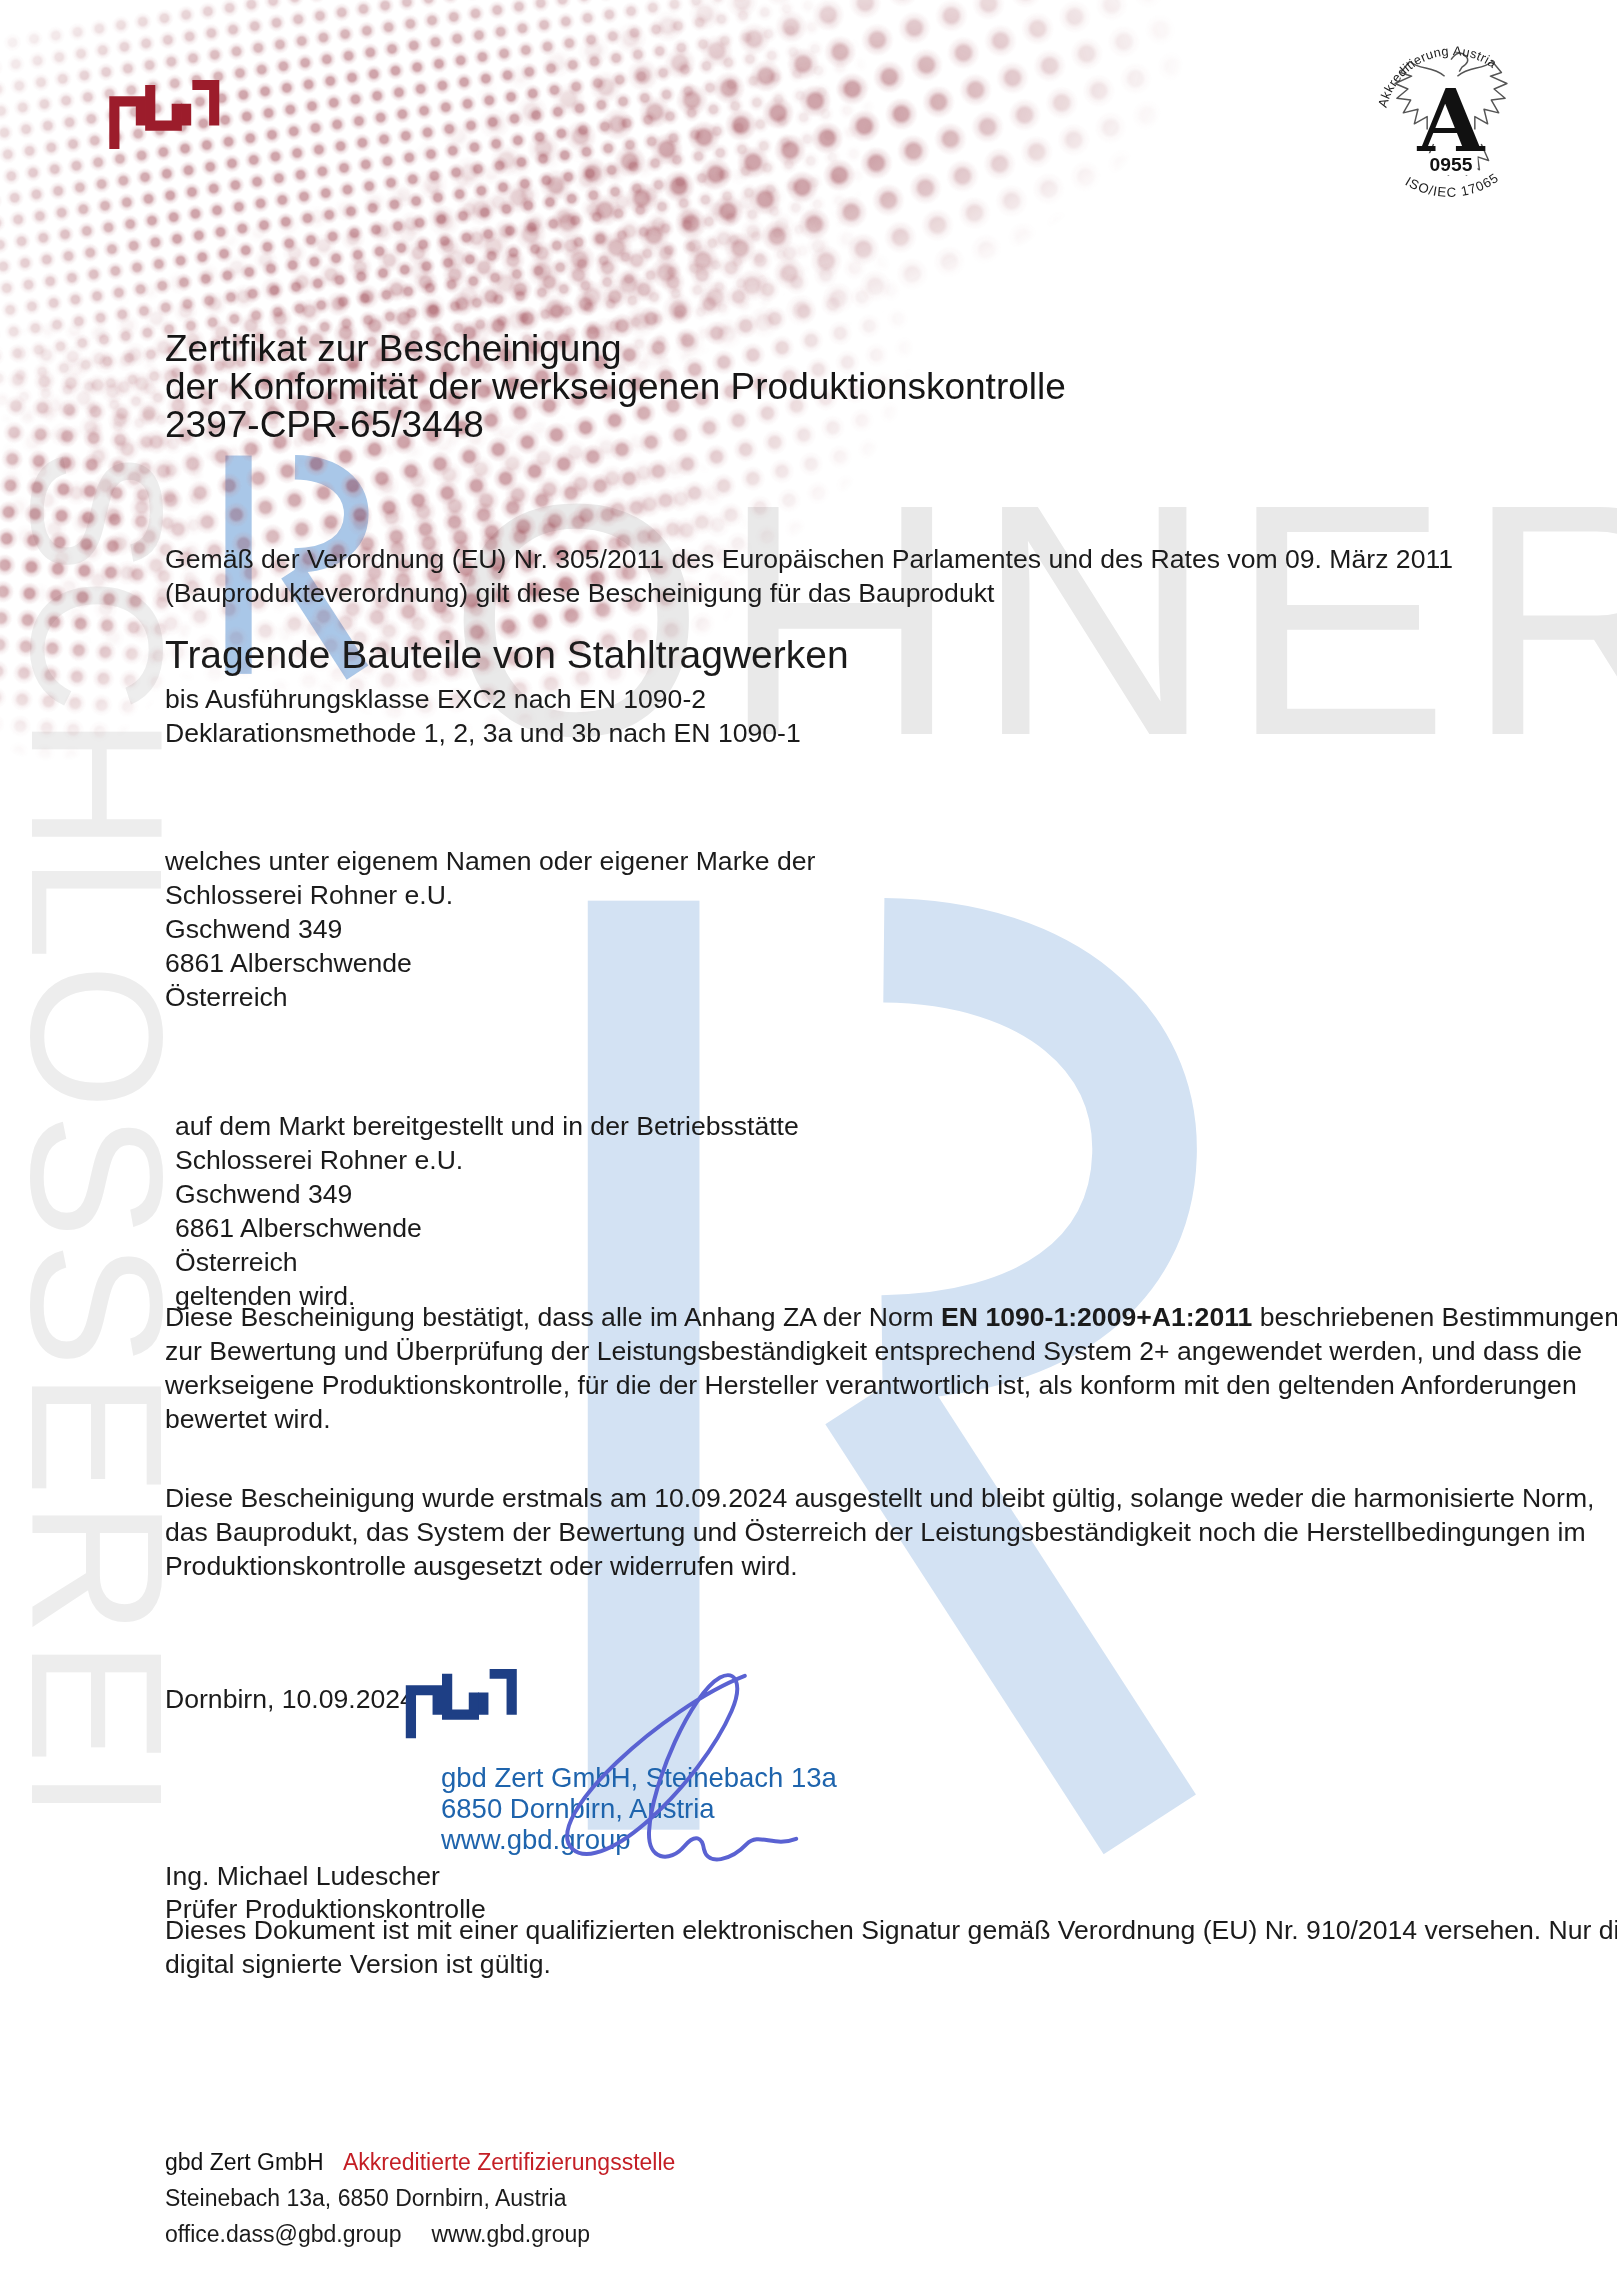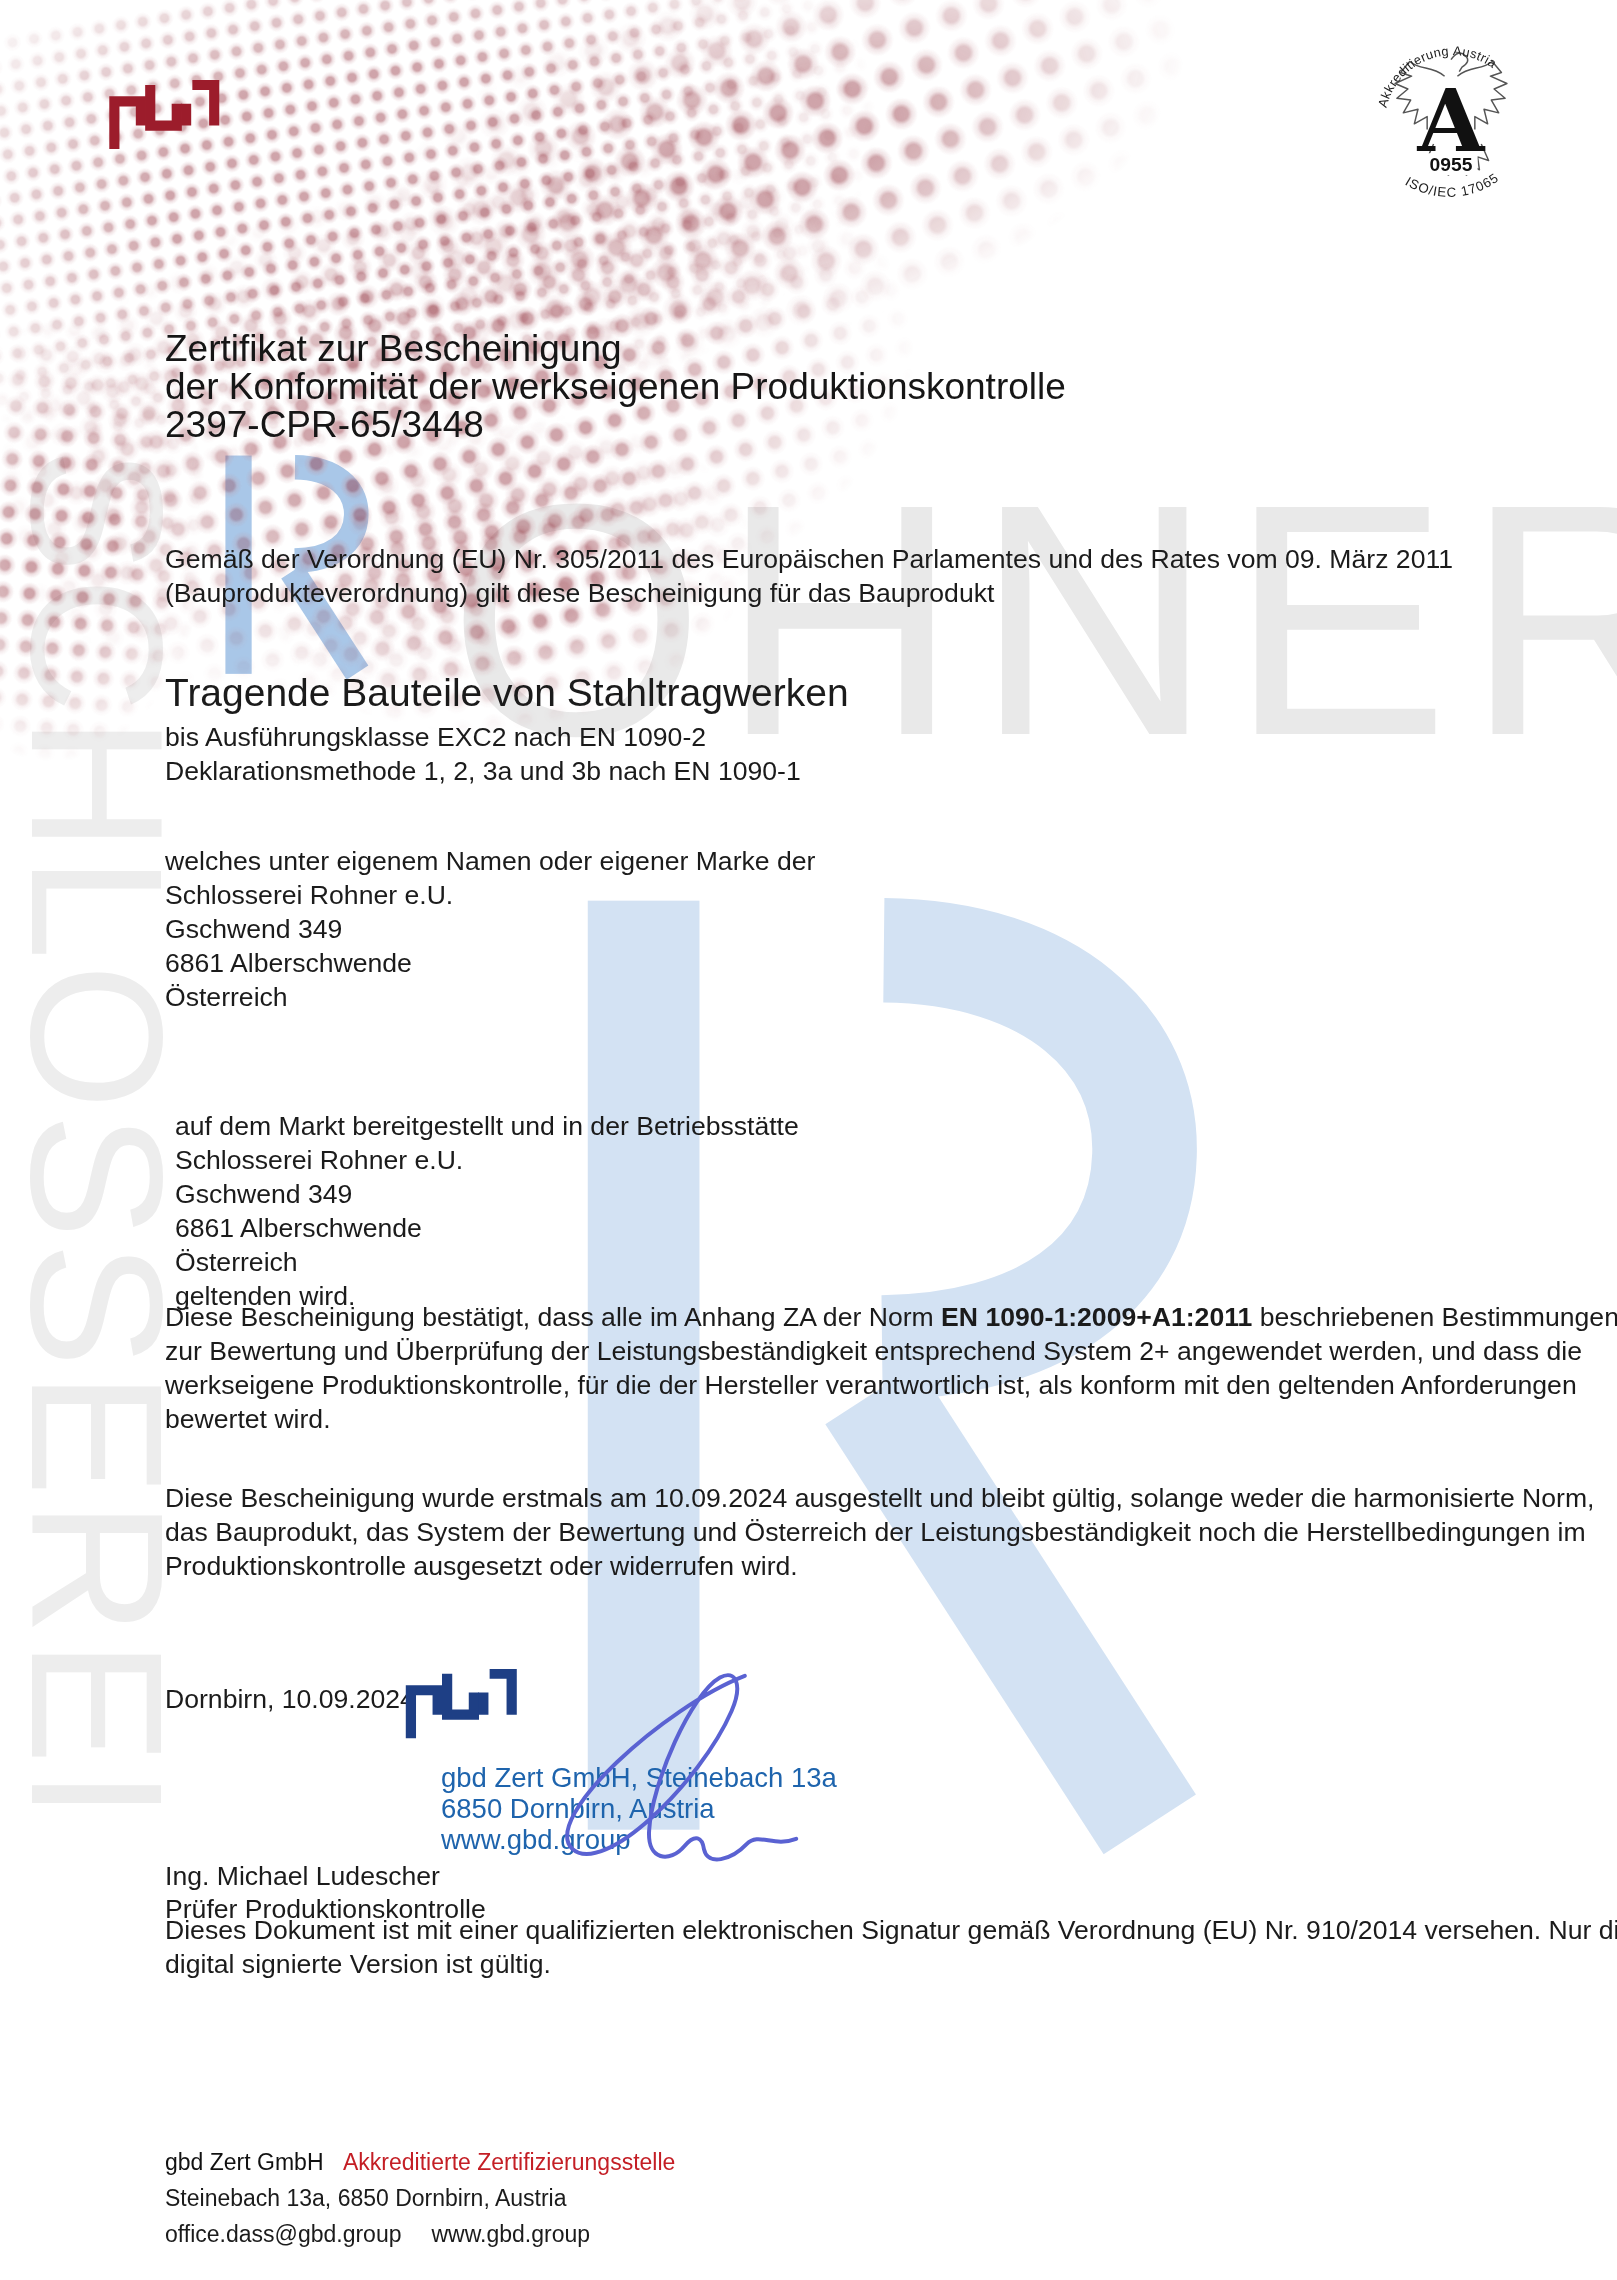--- a/index.html
+++ b/index.html
@@ -43,21 +43,21 @@
   }
   .wm-ohner{
     left:448px; top:455px; z-index:1; font-size:330px; letter-spacing:16px;
     line-height:1; color:#e9e9e9; white-space:nowrap;
   }
   .wm-rs{left:0;top:0;width:1617px;height:2280px;z-index:2;pointer-events:none;}
   
   .txt{left:165px; z-index:10; font-size:26.6px; line-height:34px; white-space:nowrap;}
   .title{top:330px; font-size:37px; line-height:38px; color:#161616;}
   .intro{top:542px;}
-  .product{top:673px;}
+  .product{top:635px;}
   .product .big{font-size:39px; line-height:40px; margin-bottom:7px;}
   .manufacturer{top:844px;}
   .site{top:1109px;margin-left:10px;}
   .confirmation{top:1300px;}
   .validity{top:1481px;}
   .placedate{top:1682px;}
   .org{left:441px; top:1762px; z-index:10; font-size:27.5px; line-height:31px;
        color:#1e64ad; white-space:nowrap;}
   .signer{top:1824px; line-height:33px;margin-top:36px;}
   .legal{top:1913px;}

